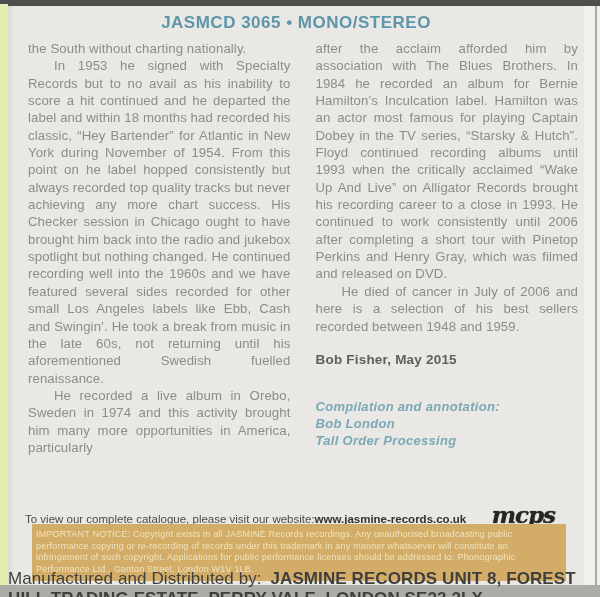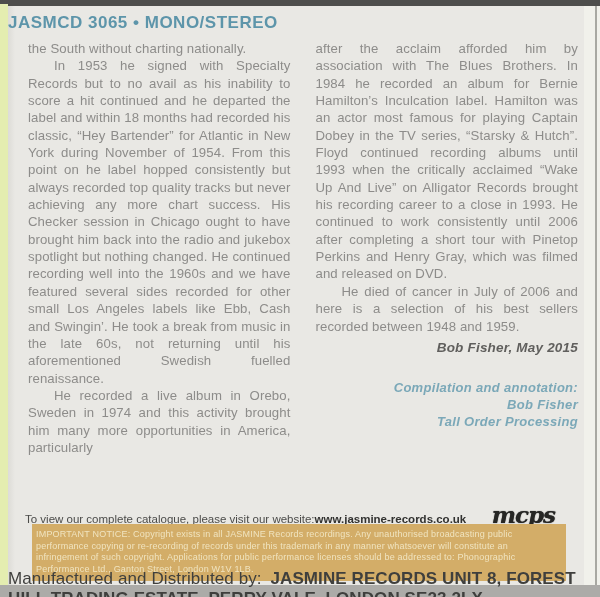--- a/index.html
+++ b/index.html
@@ -12,41 +12,41 @@
   .edge-top{position:absolute;left:0;top:0;width:600px;height:6px;background:#4e4e4c;}
   .edge-left{position:absolute;left:0;top:4px;width:8px;height:593px;background:#e4edb0;}
   .edge-right{position:absolute;right:0;top:6px;width:16px;height:579px;background:#f1f1eb;}
   .edge-right-line{position:absolute;right:3px;top:6px;width:2px;height:579px;background:#a8a8a2;}
   .edge-bottom{position:absolute;left:0;bottom:0;width:600px;height:12px;background:#acaba8;}
   .page{
     position:absolute;left:8px;top:6px;width:576px;height:579px;
     background:linear-gradient(90deg,#dddcd7 0,#e9e8e4 7px,#e9e8e4 100%);
   }
   .header{
-    position:absolute;top:7px;left:0;width:100%;
+    position:absolute;top:7px;left:0;width:100%;text-align:center;
     color:#5d95aa;font-weight:bold;font-size:17px;letter-spacing:.5px;
   }
   .columns{
     position:absolute;top:34px;left:20px;right:6px;
     display:flex;gap:25px;
   }
   .col{flex:1;
     color:#8d8c8a;font-size:13.2px;line-height:17.35px;
     text-align:justify;letter-spacing:.1px;
   }
   .col p{margin:0;}
   .col p.indent{text-indent:26px;}
   .byline{
-    margin-top:4px;text-align:right;
-    color:#605f5d;font-weight:bold;font-style:italic;font-size:13.5px;
+    margin-top:16px;text-align:left;
+    color:#605f5d;font-weight:bold;font-size:13.5px;
     letter-spacing:.2px;
   }
   .credits{
-    margin-top:23px;color:#7ba8b8;font-weight:bold;font-style:italic;
-    font-size:13px;line-height:17px;text-align:right;letter-spacing:.3px;
+    margin-top:30px;color:#7ba8b8;font-weight:bold;font-style:italic;
+    font-size:13px;line-height:17px;text-align:left;letter-spacing:.3px;
   }
   .catalogue-line{
     position:absolute;left:17px;top:497px;width:552px;
     color:#4b4b49;font-size:11.5px;
     display:flex;align-items:baseline;
   }
   .catalogue-line .url{font-weight:bold;color:#323230;}
   .mcps{
     margin-left:auto;margin-right:22px;
     font-family:"DejaVu Serif", serif;font-weight:bold;font-style:italic;
@@ -83,21 +83,21 @@
       <p>the South without charting nationally.</p>
       <p class="indent">In 1953 he signed with Specialty Records but to no avail as his inability to score a hit continued and he departed the label and within 18 months had recorded his classic, “Hey Bartender” for Atlantic in New York during November of 1954. From this point on he label hopped consistently but always recorded top quality tracks but never achieving any more chart success. His Checker session in Chicago ought to have brought him back into the radio and jukebox spotlight but nothing changed. He continued recording well into the 1960s and we have featured several sides recorded for other small Los Angeles labels like Ebb, Cash and Swingin’. He took a break from music in the late 60s, not returning until his aforementioned Swedish fuelled renaissance.</p>
       <p class="indent">He recorded a live album in Orebo, Sweden in 1974 and this activity brought him many more opportunities in America, particularly</p>
     </div>
     <div class="col">
       <p>after the acclaim afforded him by association with The Blues Brothers. In 1984 he recorded an album for Bernie Hamilton’s Inculcation label. Hamilton was an actor most famous for playing Captain Dobey in the TV series, “Starsky &amp; Hutch”. Floyd continued recording albums until 1993 when the critically acclaimed “Wake Up And Live” on Alligator Records brought his recording career to a close in 1993. He continued to work consistently until 2006 after completing a short tour with Pinetop Perkins and Henry Gray, which was filmed and released on DVD.</p>
       <p class="indent">He died of cancer in July of 2006 and here is a selection of his best sellers recorded between 1948 and 1959.</p>
       <div class="byline">Bob Fisher, May 2015</div>
       <div class="credits">
         <div>Compilation and annotation:</div>
-        <div>Bob Fisher</div>
+        <div>Bob London</div>
         <div>Tall Order Processing</div>
       </div>
     </div>
   </div>
 
   <div class="catalogue-line">
     <span>To view our complete catalogue, please visit our website:</span>
     <span class="url">www.jasmine-records.co.uk</span>
     <span class="mcps">mcps</span>
   </div>

